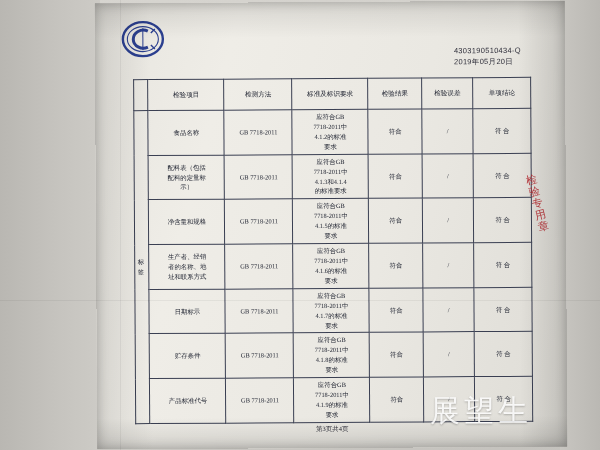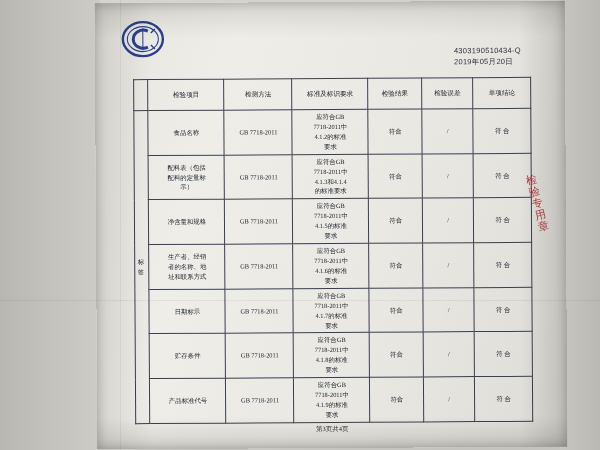--- a/index.html
+++ b/index.html
@@ -315,16 +315,17 @@
       <span>检</span>
       <span>验</span>
       <span>专</span>
       <span>用</span>
       <span>章</span>
     </div>
 
     <div class="footer">第3页共4页</div>
   </div>
 
+  <div class="watermark">展望生</div>
 
   <div class="crease1"></div>
   <div class="crease2"></div>
 </div>
 
 </body></html>

